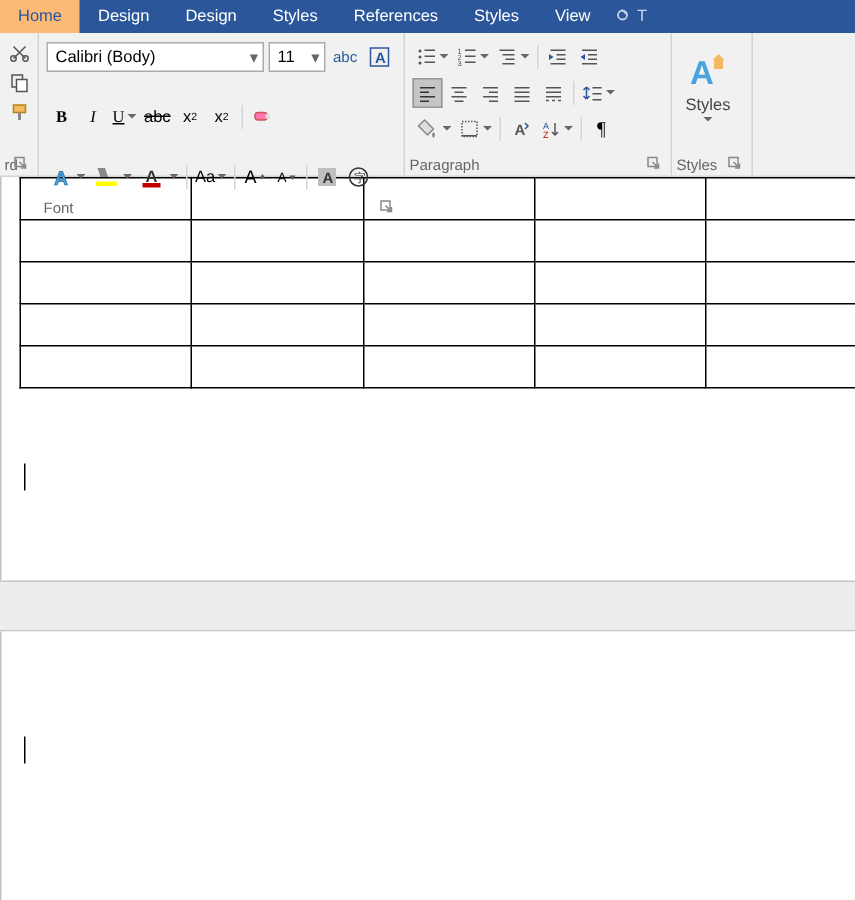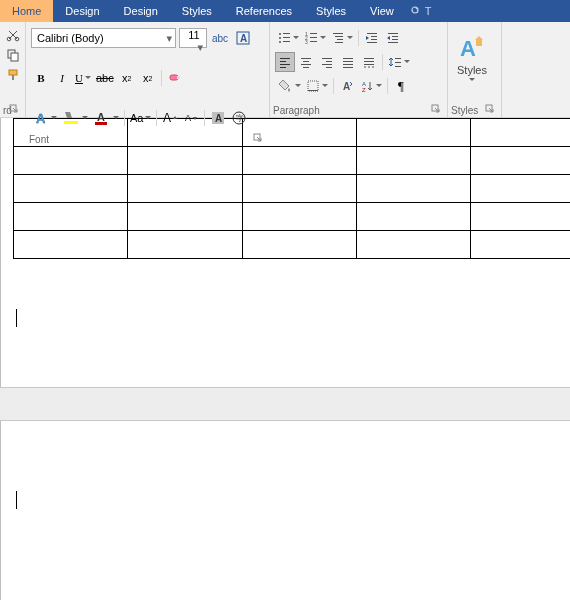--- a/index.html
+++ b/index.html
@@ -21,21 +21,21 @@
 
 
 .col { display: flex; flex-direction: column; gap: 2px; padding: 2px 1px; }
 .mini-btn { width: 18px; height: 18px; display: flex; align-items: center; justify-content: center; cursor: pointer; }
 
 
 .font-row1 { display: flex; align-items: center; gap: 3px; height: 22px; }
 .combo { background: #fff; border: 1px solid #ababab; height: 20px; display: flex; align-items: center; padding: 0 3px 0 5px; font-size: 11px; }
 .combo .arrow { margin-left: auto; color: #666; }
 .font-name { width: 145px; }
-.font-size { width: 28px; flex-direction: column; }
+.font-size { width: 38px; }
 .btn { height: 20px; min-width: 20px; display: flex; align-items: center; justify-content: center; cursor: pointer; padding: 0 2px; position: relative; }
 .btn-split { padding-right: 10px; }
 .btn-split::after { content: ""; position: absolute; right: 2px; top: 8px; border-left: 3px solid transparent; border-right: 3px solid transparent; border-top: 3px solid #666; }
 .row { display: flex; align-items: center; gap: 1px; height: 22px; }
 .sep { width: 1px; height: 16px; background: #d4d4d4; margin: 0 2px; }
 
 
 .big-btn { display: flex; flex-direction: column; align-items: center; justify-content: center; padding: 2px 6px; cursor: pointer; height: 66px; }
 .big-btn .lbl { font-size: 11px; color: #444; margin-top: 2px; }
 .big-btn .caret { border-left: 3px solid transparent; border-right: 3px solid transparent; border-top: 3px solid #666; margin-top: 2px; }

